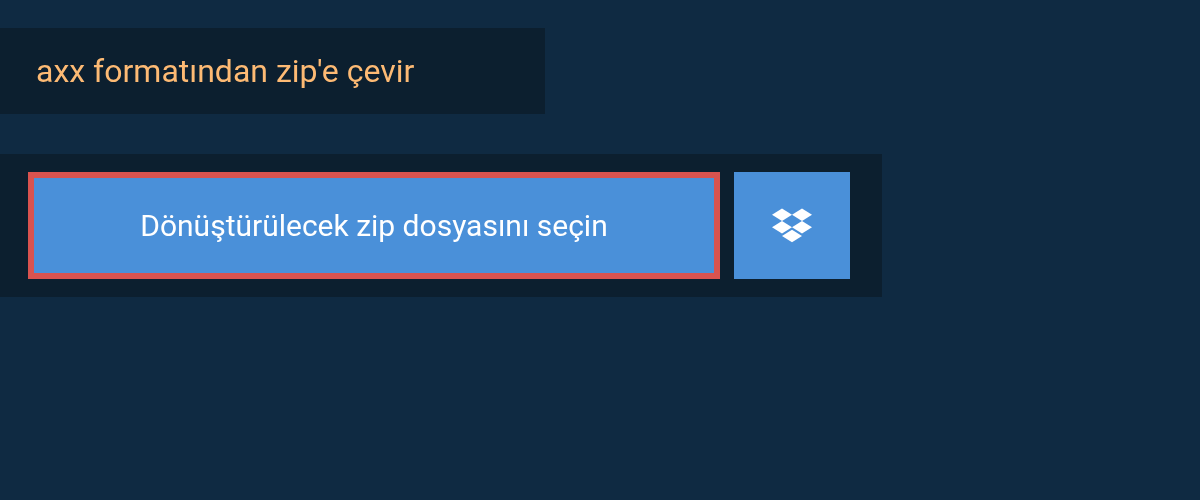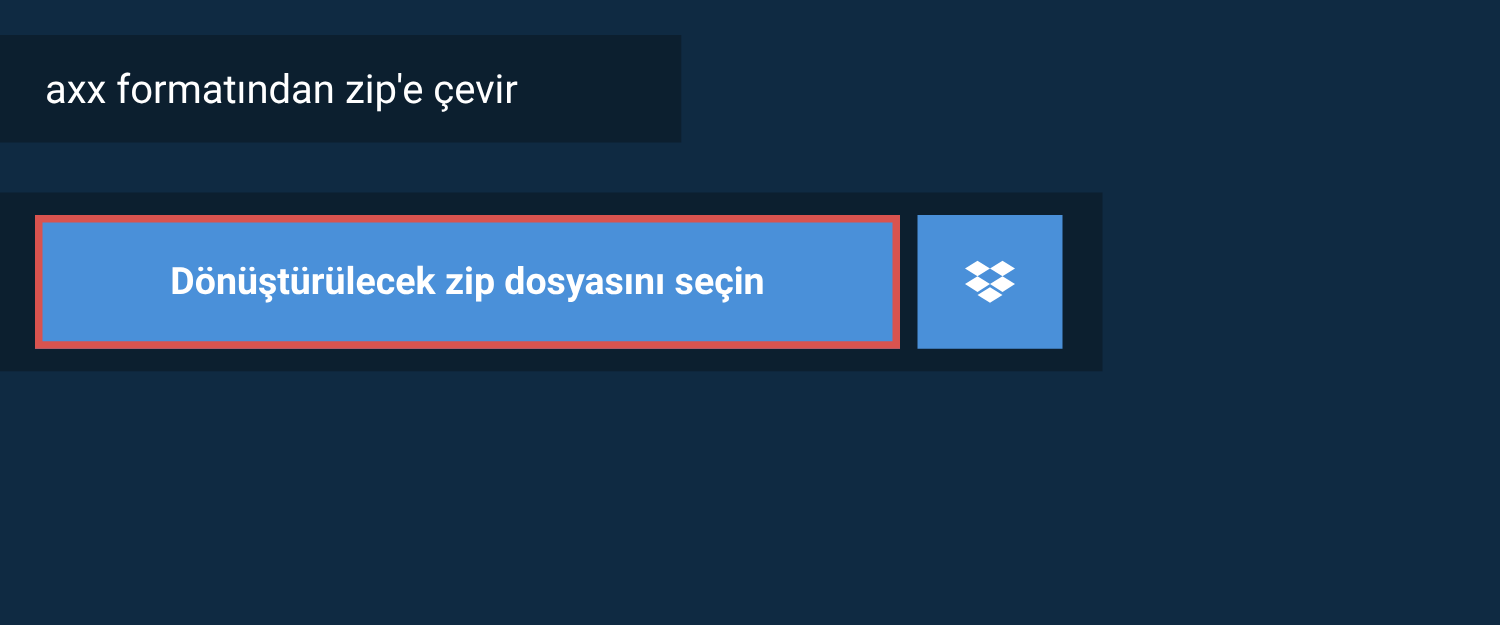--- a/index.html
+++ b/index.html
@@ -9,21 +9,21 @@
     }
     body {
       width: 1200px;
       height: 500px;
       background-color: #0f2a42;
       font-family: -apple-system, BlinkMacSystemFont, "Segoe UI", Roboto, Helvetica, Arial, sans-serif;
       overflow: hidden;
     }
     .header-tab {
       background-color: #0c1f2f;
-      color: #ffffff;
+      color: #fdba74;
       font-size: 32px;
       font-weight: 400;
       padding: 24px 36px;
       display: inline-block;
       margin-top: 28px;
       margin-left: 0;
       width: 545px;
     }
     .action-panel {
       background-color: #0c1f2f;
@@ -32,21 +32,21 @@
       display: flex;
       align-items: stretch;
       gap: 14px;
       width: 882px;
     }
     .file-select-button {
       background-color: #4a90d9;
       border: 6px solid #d9534f;
       color: #ffffff;
       font-size: 30px;
-      font-weight: 700;
+      font-weight: 400;
       padding: 30px 52px;
       flex: 0 0 auto;
       width: 692px;
       text-align: center;
       cursor: pointer;
     }
     .dropbox-button {
       background-color: #4a90d9;
       color: #ffffff;
       display: flex;

